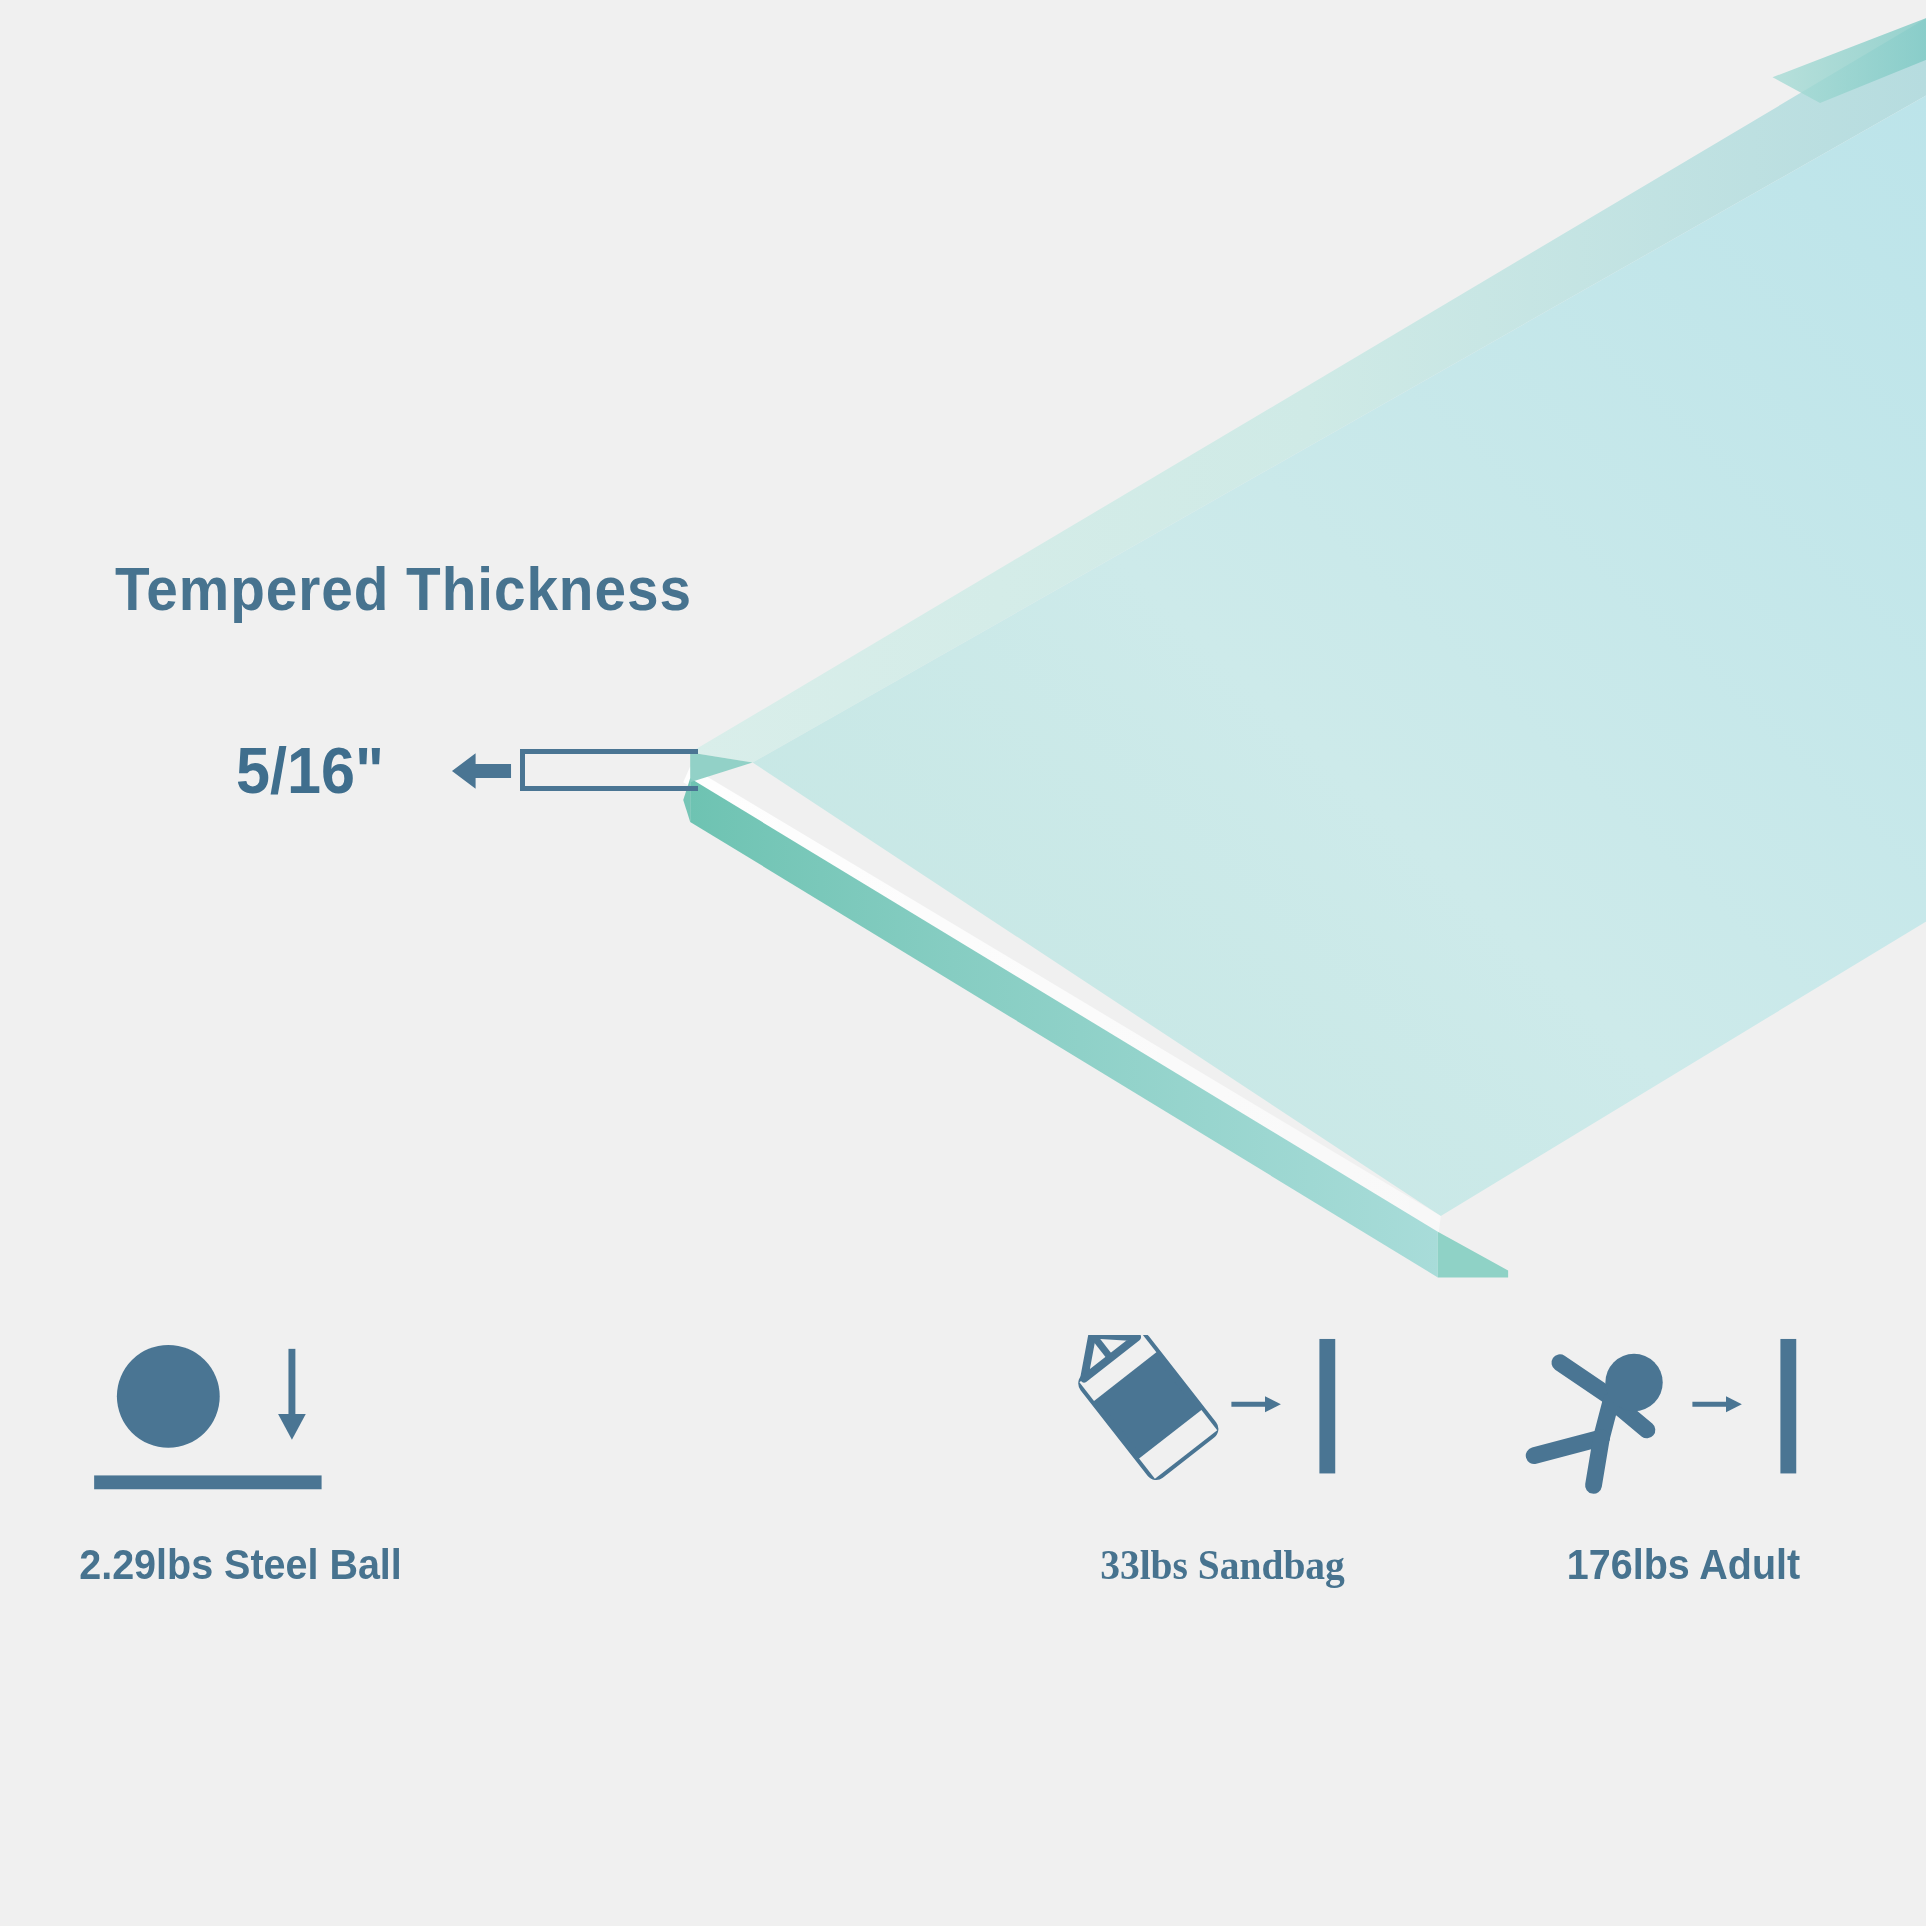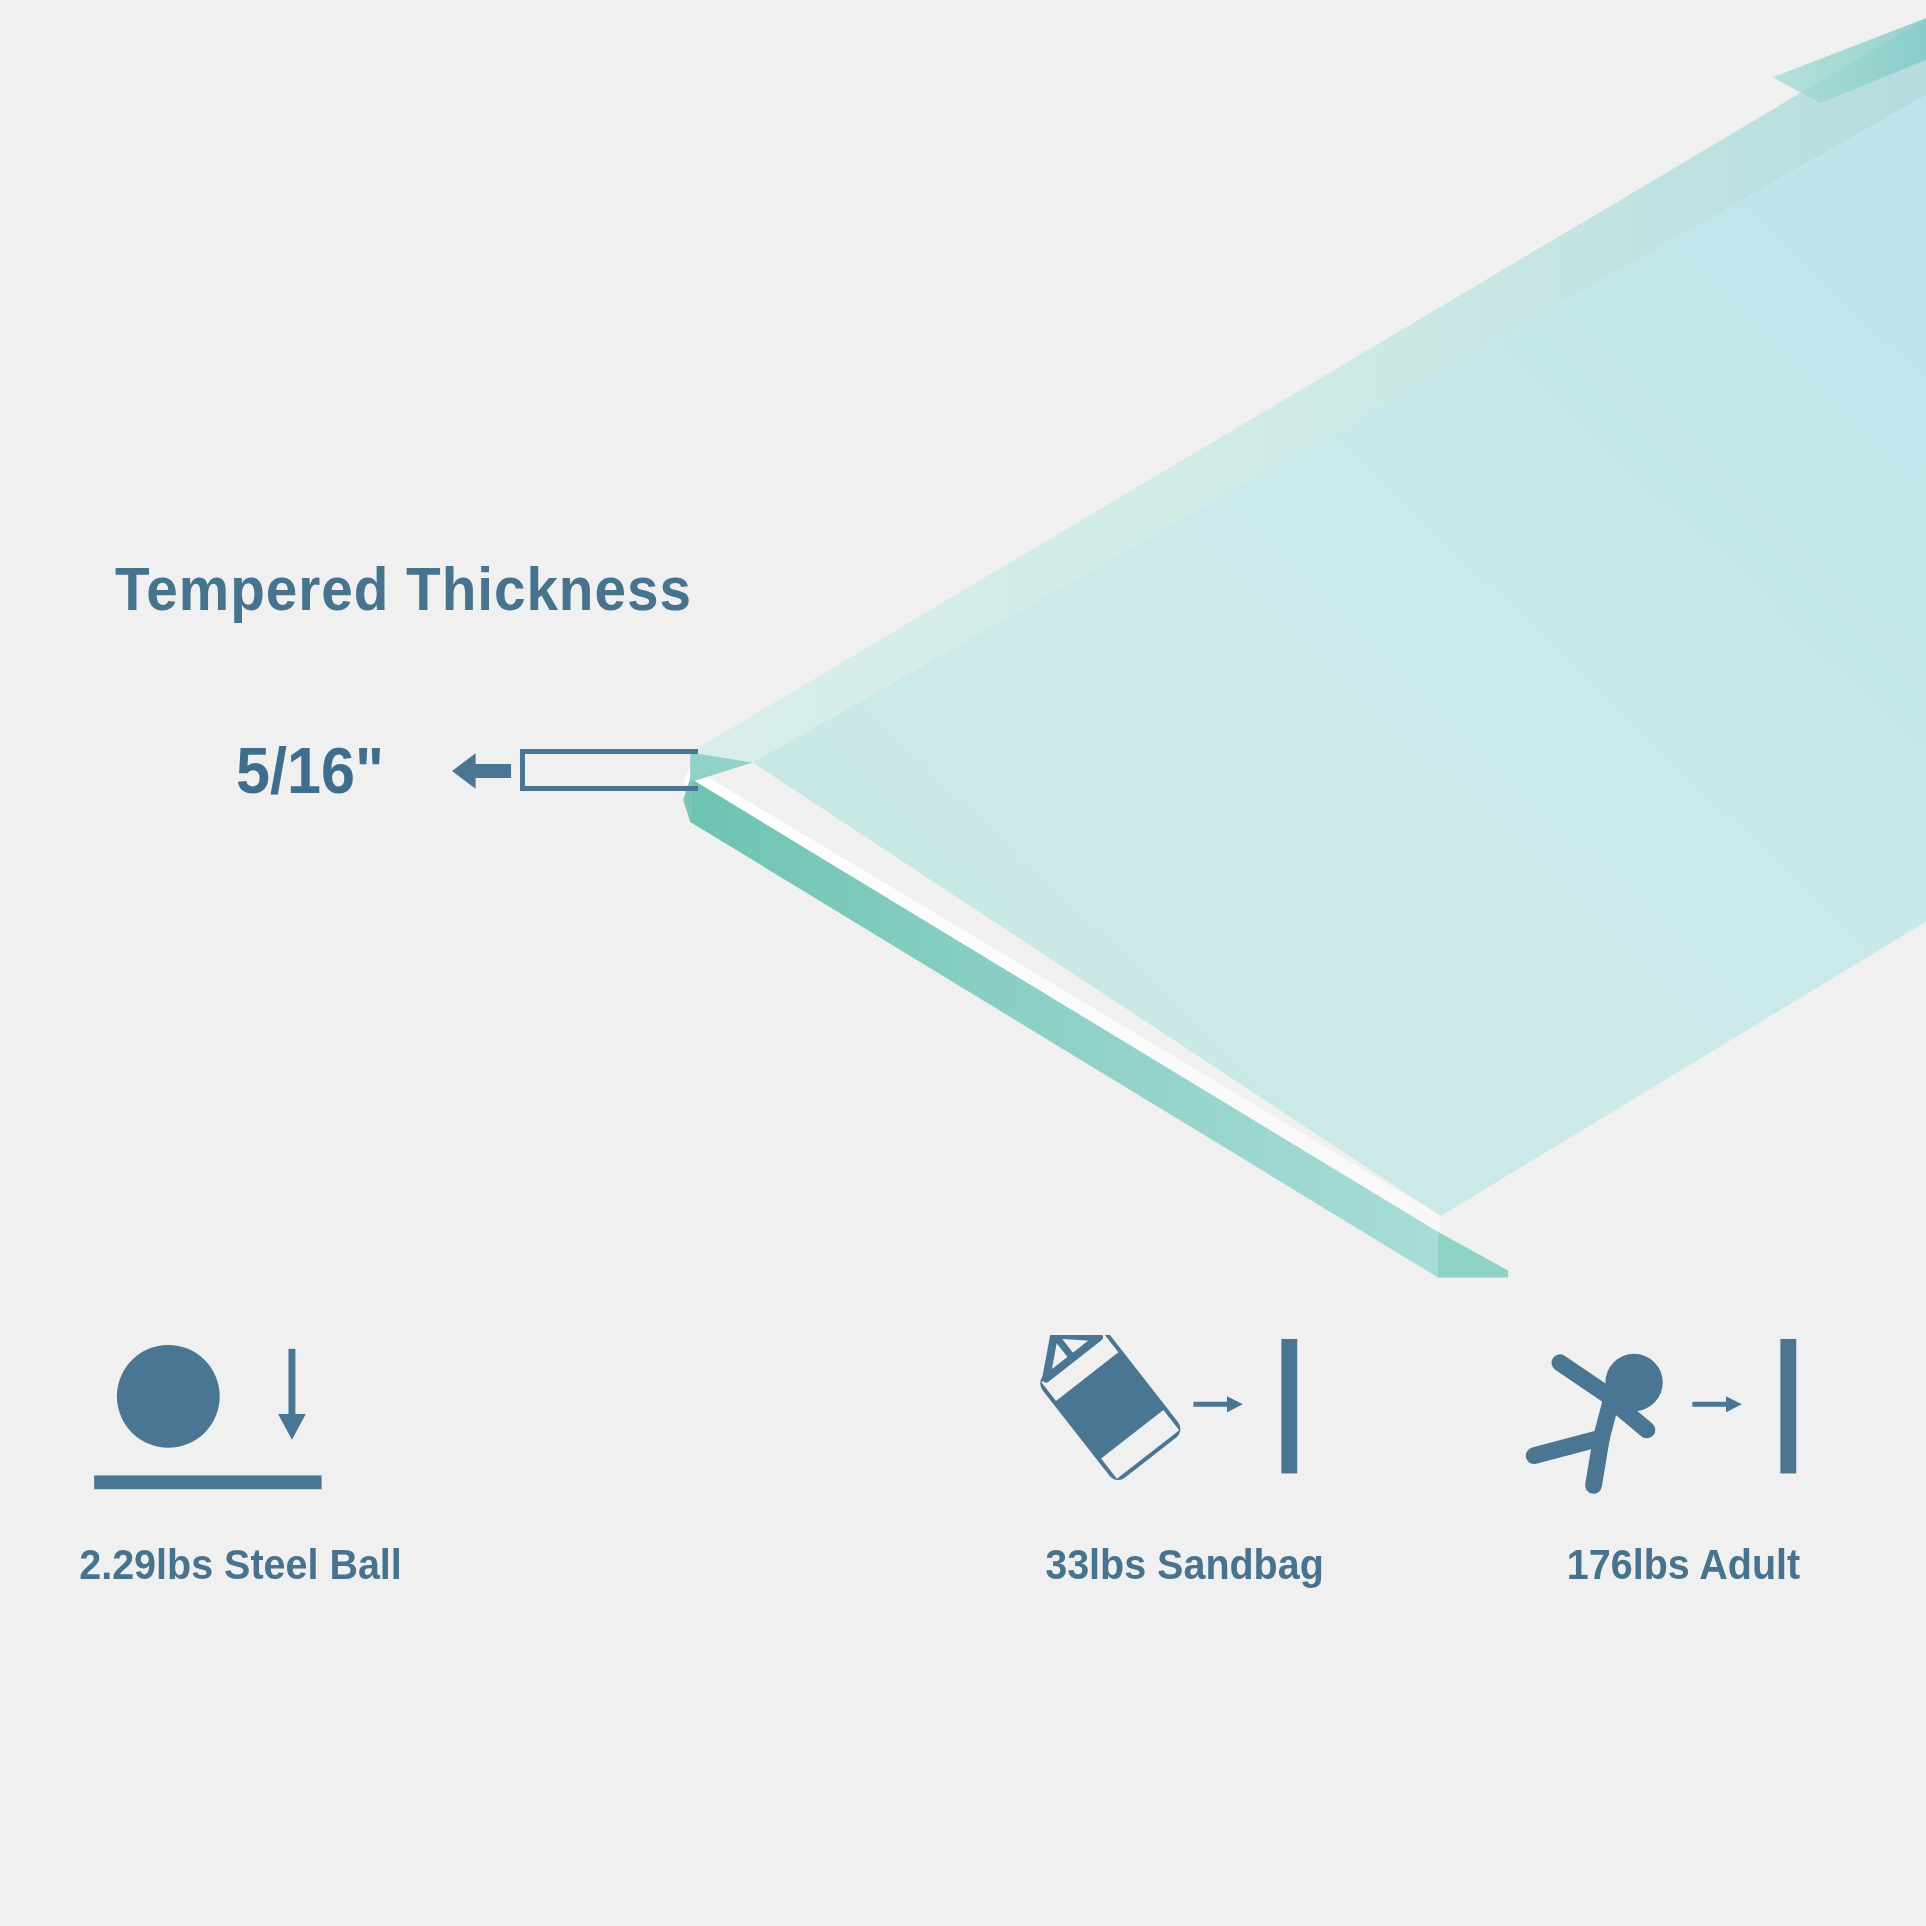--- a/index.html
+++ b/index.html
@@ -144,21 +144,21 @@
       <svg class="feat-art" viewBox="0 0 486 180">
         <circle cx="170" cy="62" r="52" fill="#4a7593"></circle>
         <line x1="295" y1="14" x2="295" y2="86" stroke="#4a7593" stroke-width="7"></line>
         <path d="M295 106 L281 80 L309 80 Z" fill="#4a7593"></path>
         <rect x="95" y="142" width="230" height="14" fill="#4a7593"></rect>
       </svg>
       <div class="feat-label">2.29lbs Steel Ball</div>
     </div>
 
 
-    <div class="feature" style="left:944px;">
+    <div class="feature" style="left:982px;font-family:Liberation Serif, serif;">
       <svg class="feat-art" viewBox="0 0 486 180">
         <g transform="translate(168,72) rotate(-38)">
           <rect x="-40" y="-62" width="80" height="124" rx="7" fill="#4a7593" stroke="#4a7593" stroke-width="8"></rect>
           <rect x="-40" y="-62" width="80" height="24" fill="#f0f0f0"></rect>
           <rect x="-40" y="36" width="80" height="26" fill="#f0f0f0"></rect>
           <path d="M-34 -62 L0 -92 L34 -62 Z" fill="#f0f0f0" stroke="#4a7593" stroke-width="8" stroke-linejoin="round"></path>
           <line x1="0" y1="-92" x2="0" y2="-62" stroke="#4a7593" stroke-width="7"></line>
         </g>
         <g>
           <line x1="252" y1="70" x2="292" y2="70" stroke="#4a7593" stroke-width="5"></line>

